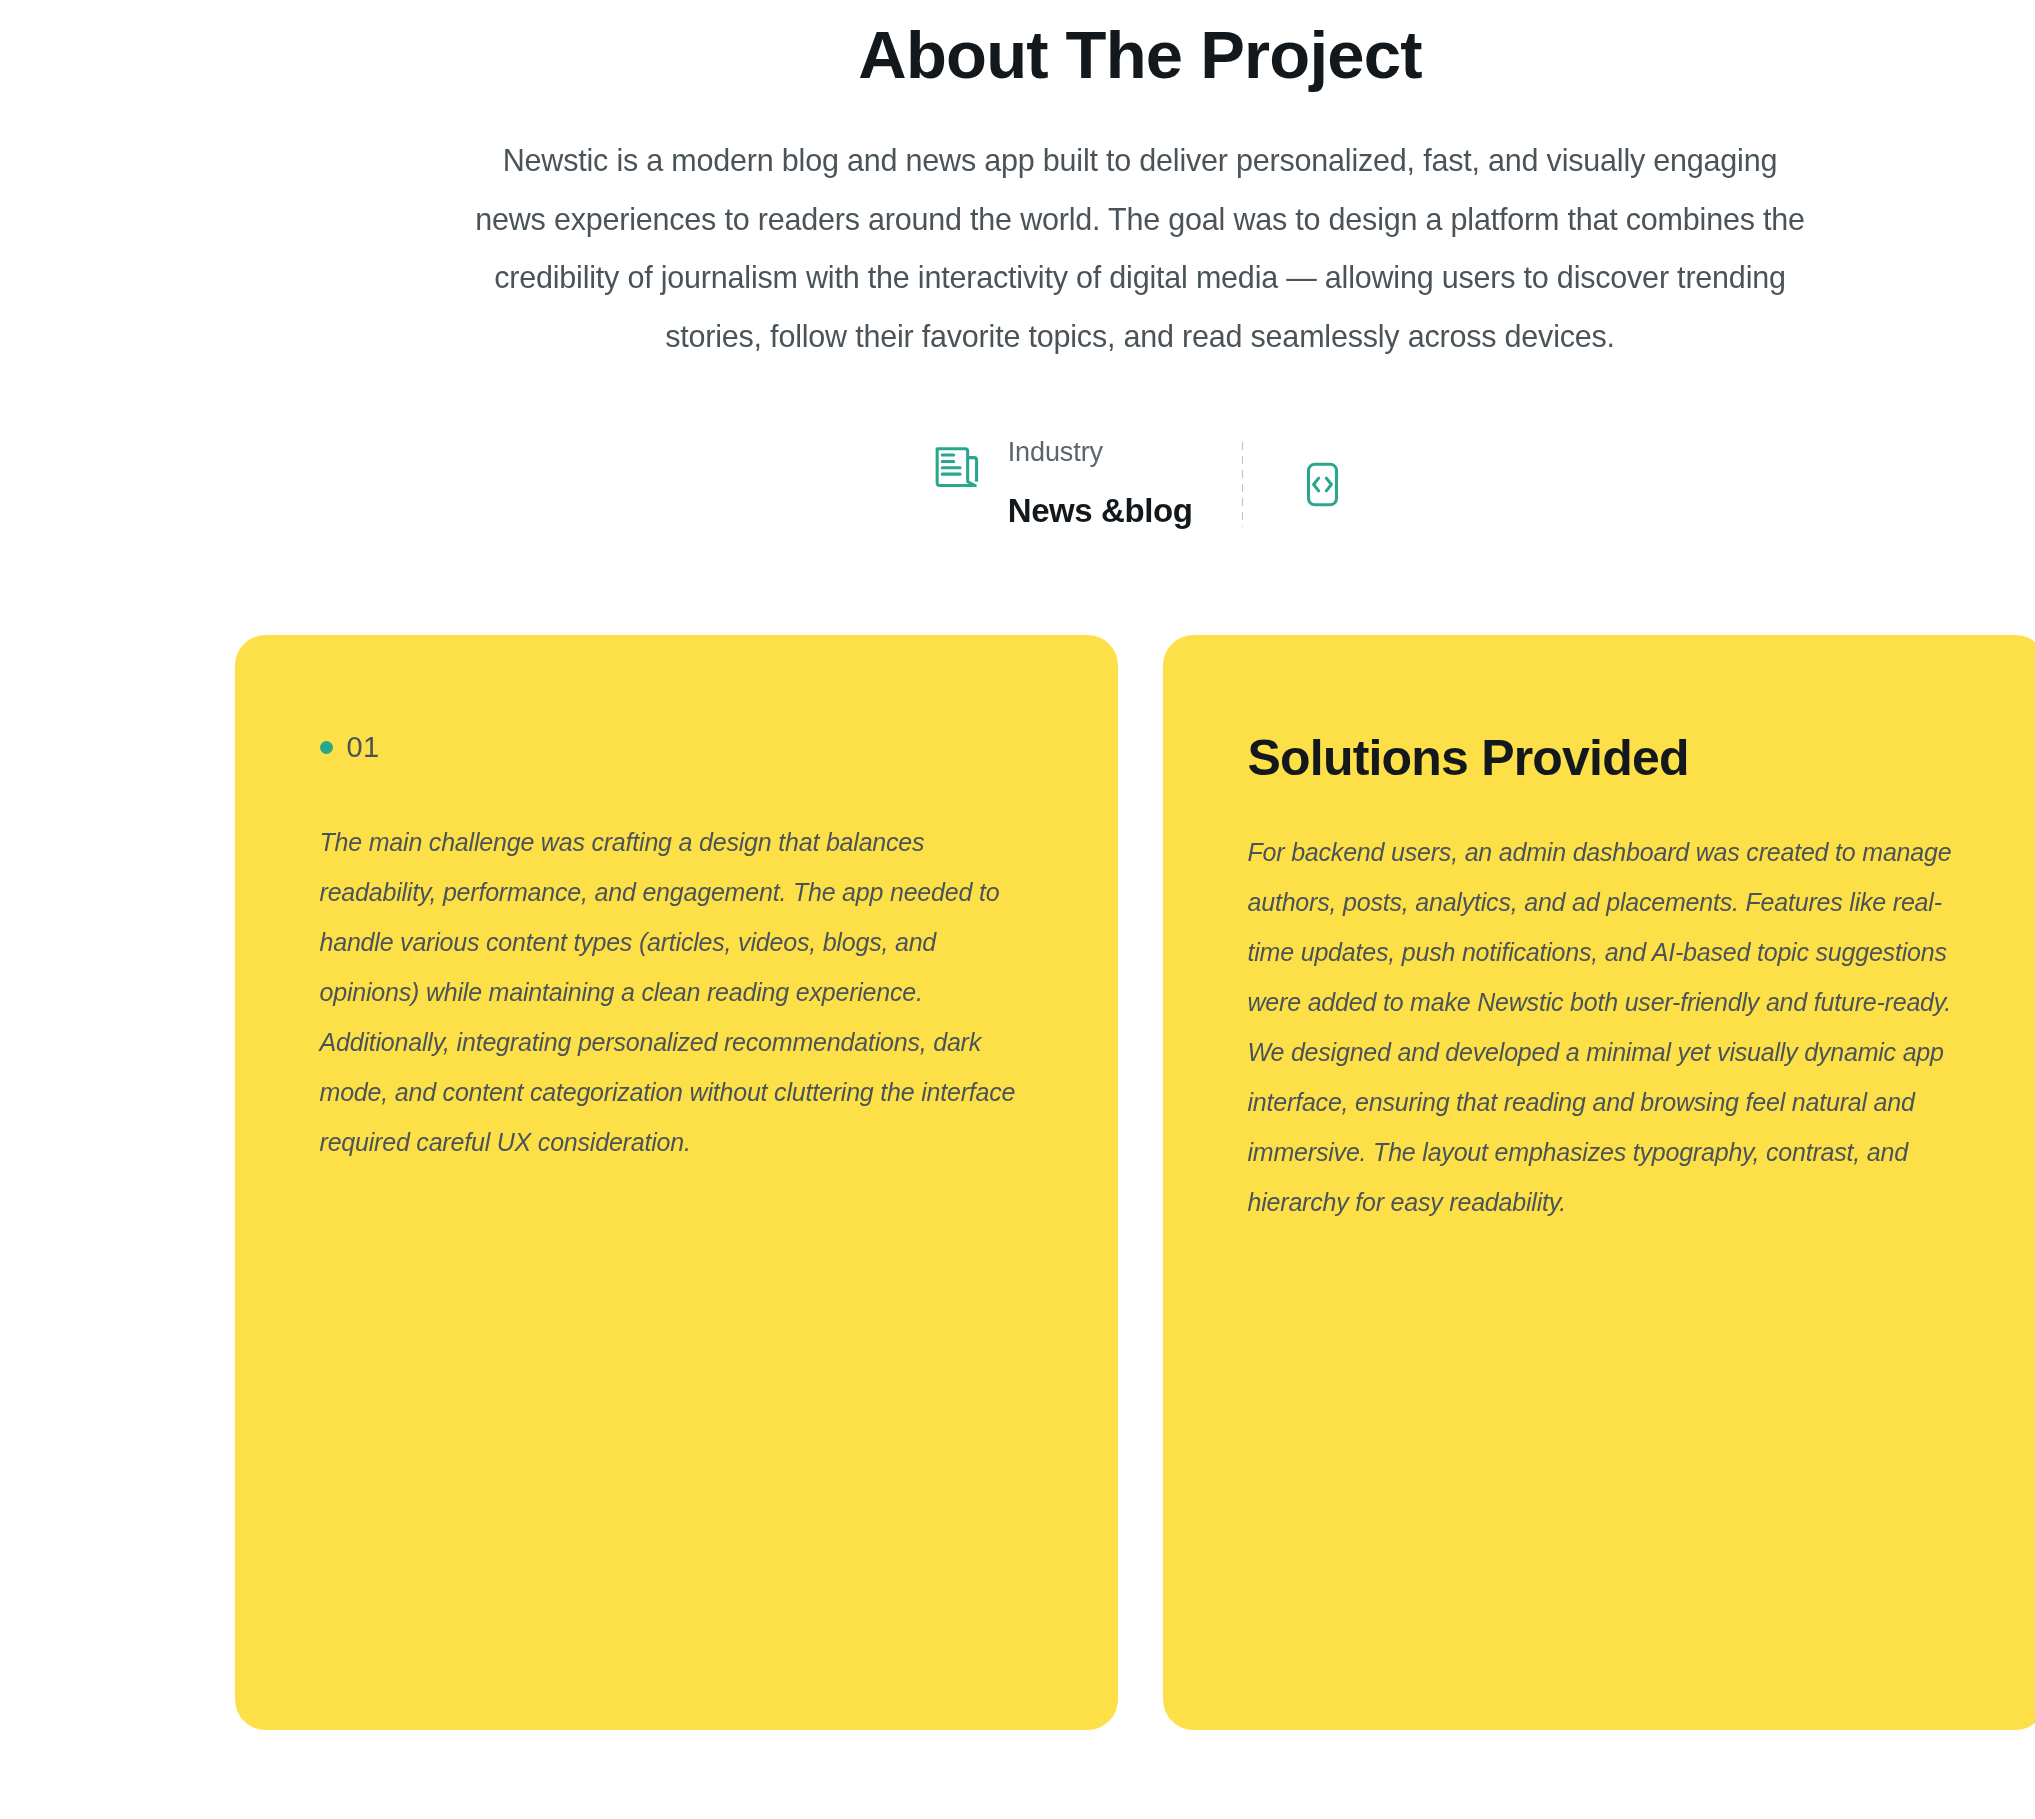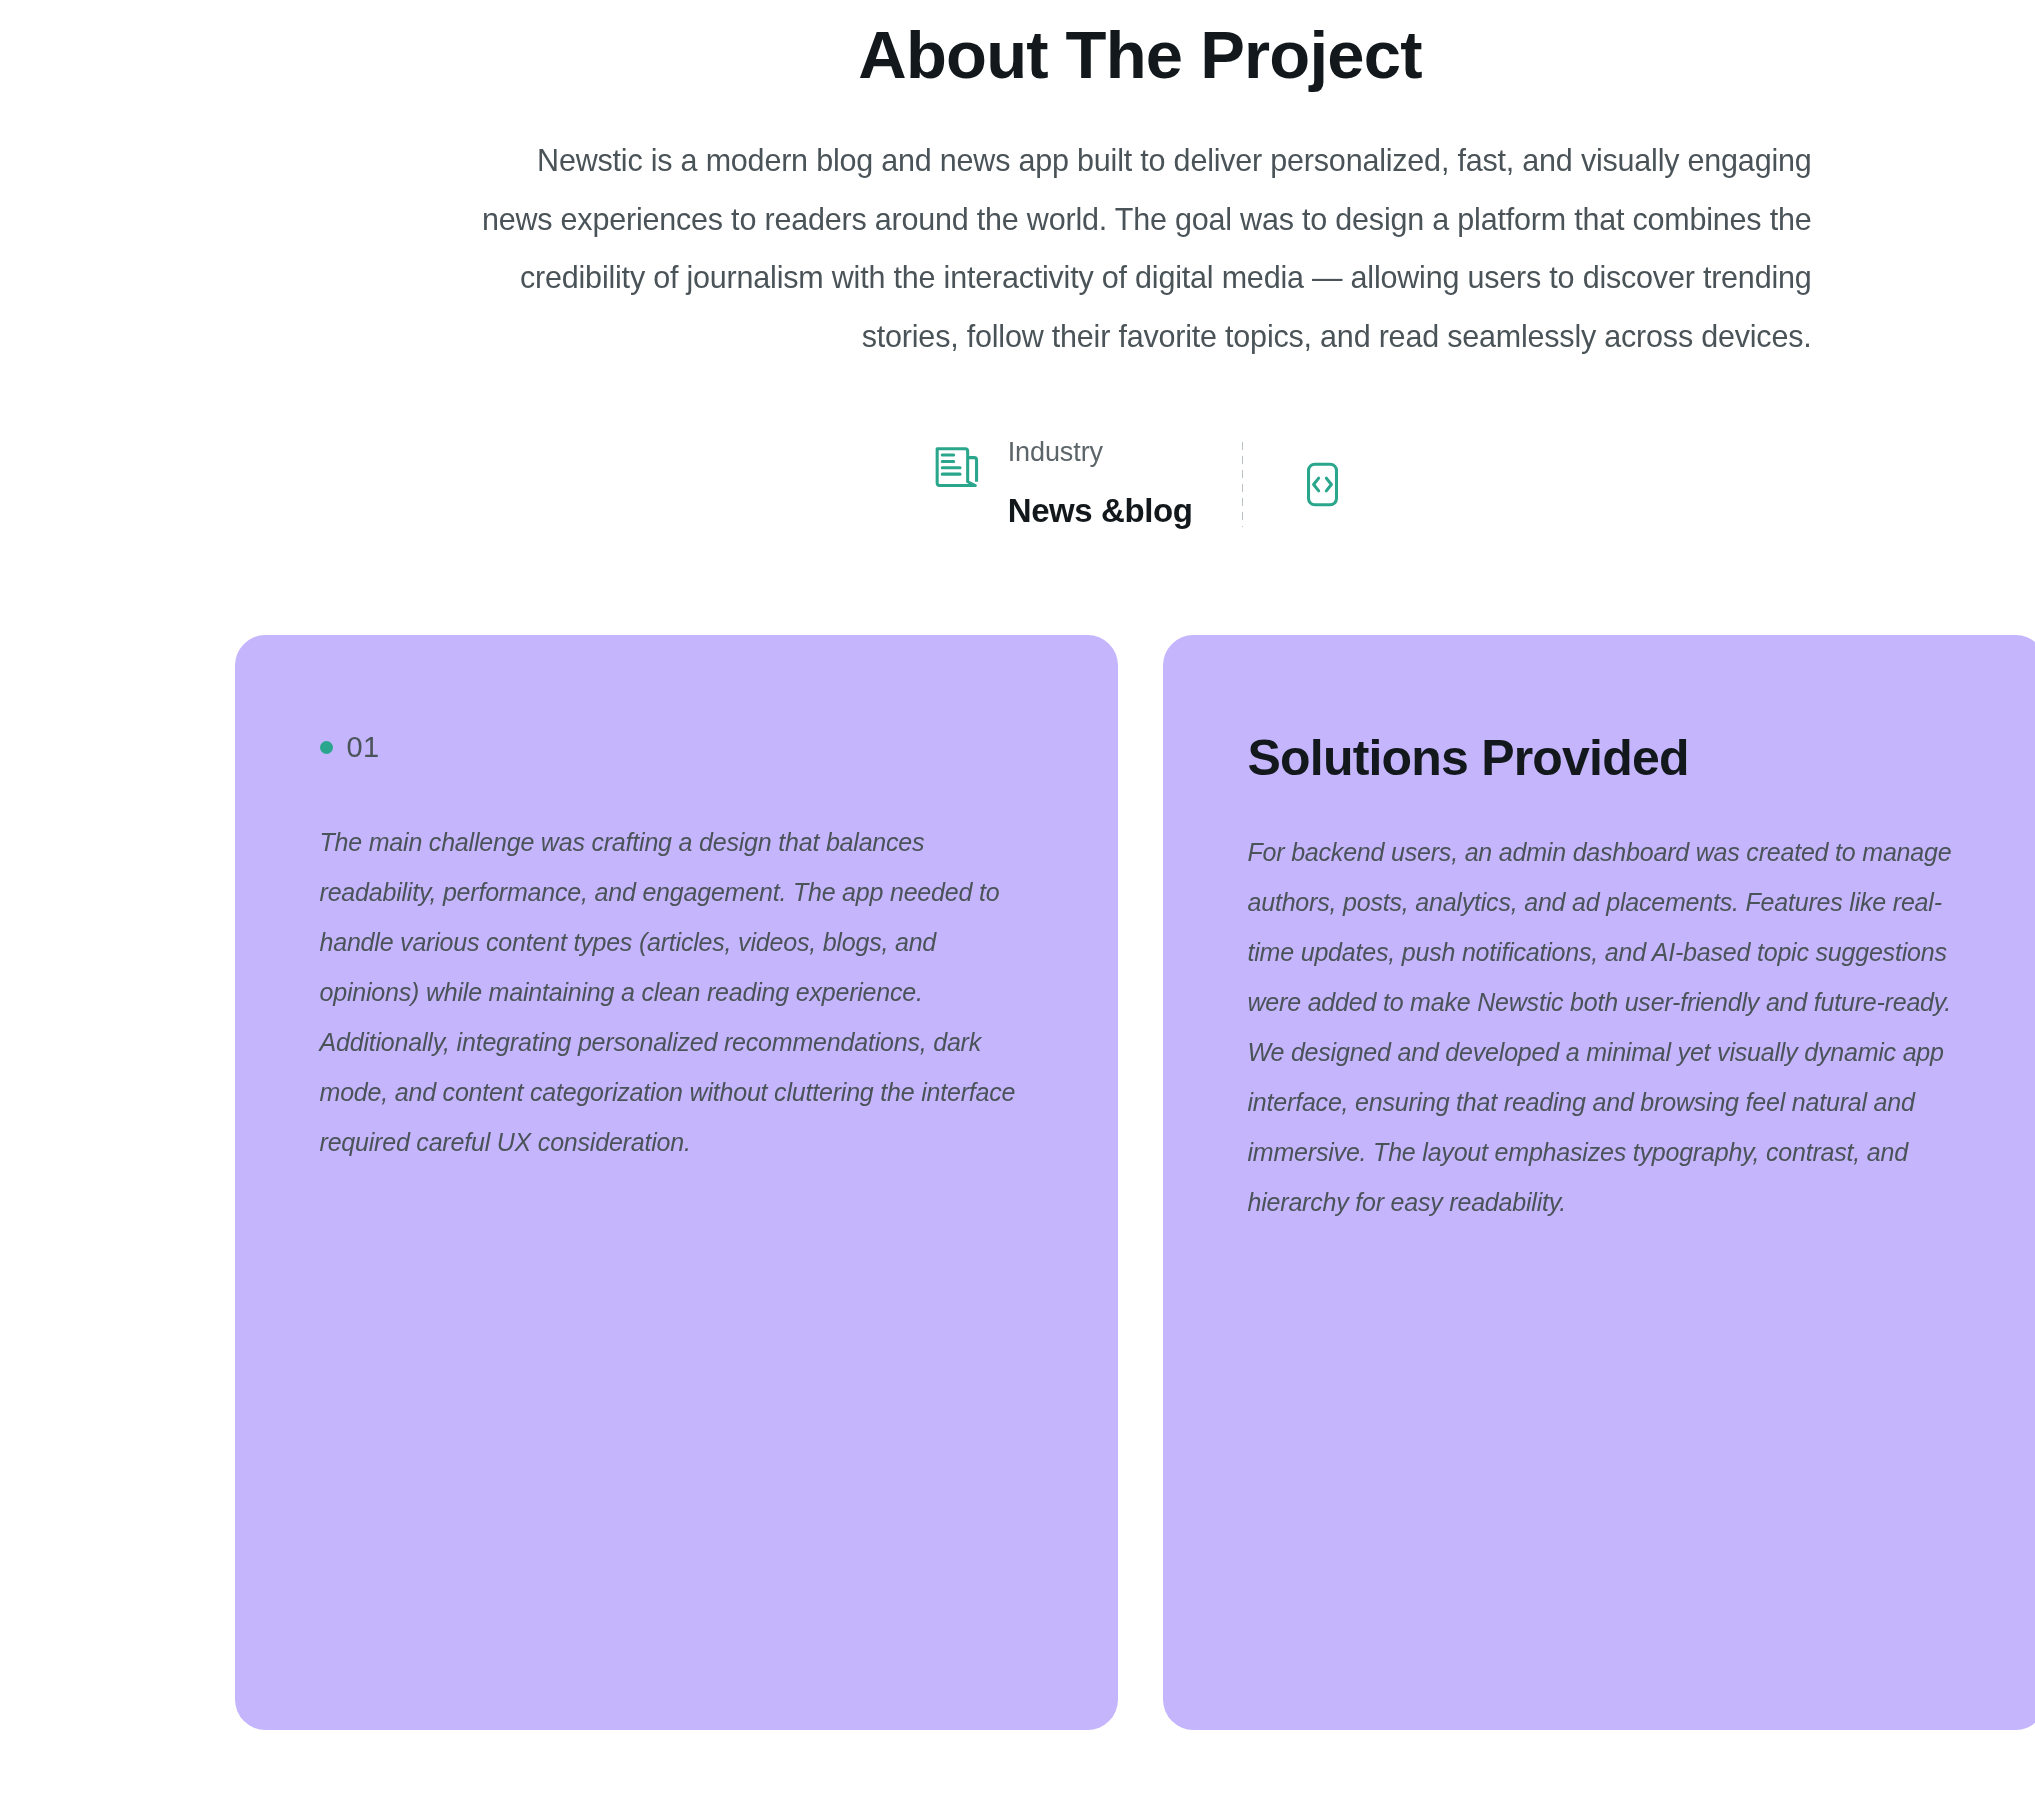--- a/index.html
+++ b/index.html
@@ -29,21 +29,21 @@
     line-height: 1.1;
     font-weight: 700;
     letter-spacing: -0.8px;
     color: #12181b;
     margin: 18.3px 0 0 0;
   }
 
   .intro {
     width: 1343px;
     margin: 39px auto 0 auto;
-    text-align: right;
+    text-align: center;
     font-size: 30.5px;
     line-height: 1.92;
     color: #4a5358;
     font-weight: 400;
     letter-spacing: -0.2px;
   }
 
   
   .meta-row {
     margin-top: 71px;
@@ -96,21 +96,21 @@
 
   
   .cards {
     margin-top: 102px;
     display: flex;
     justify-content: center;
     gap: 45px;
   }
   .card {
     width: 883px;
-    background: #c4b5fd;
+    background: #fde047;
     border-radius: 30.5px;
     padding: 96px 85px 61px 85px;
     min-height: 1095px;
   }
   .card-index {
     display: flex;
     align-items: center;
     gap: 14px;
     margin-bottom: 53px;
   }

